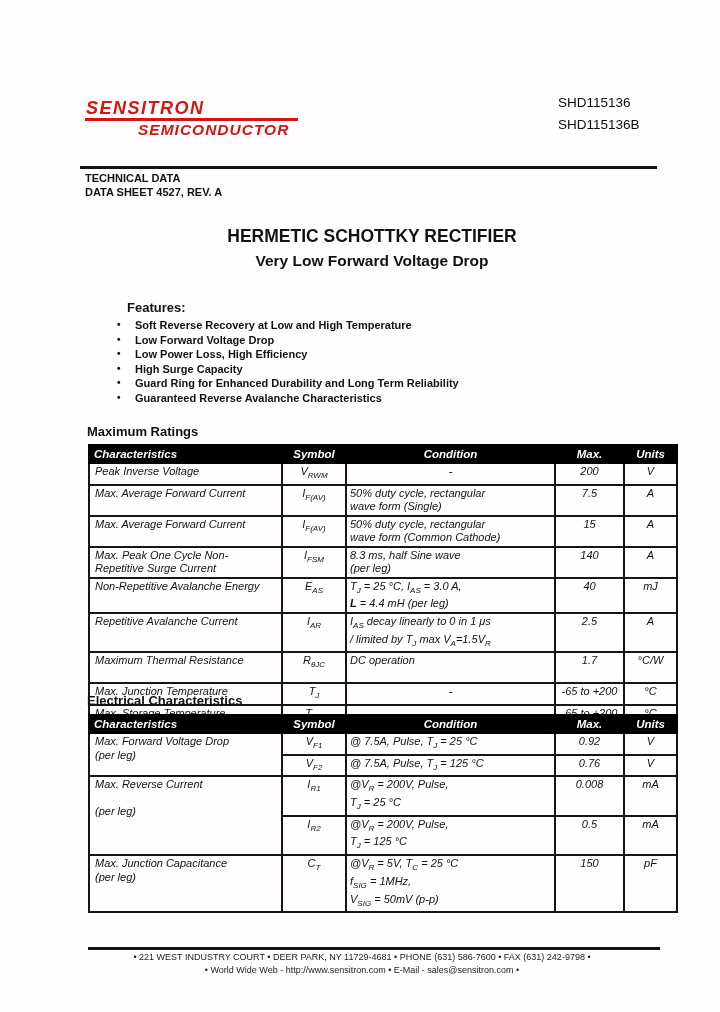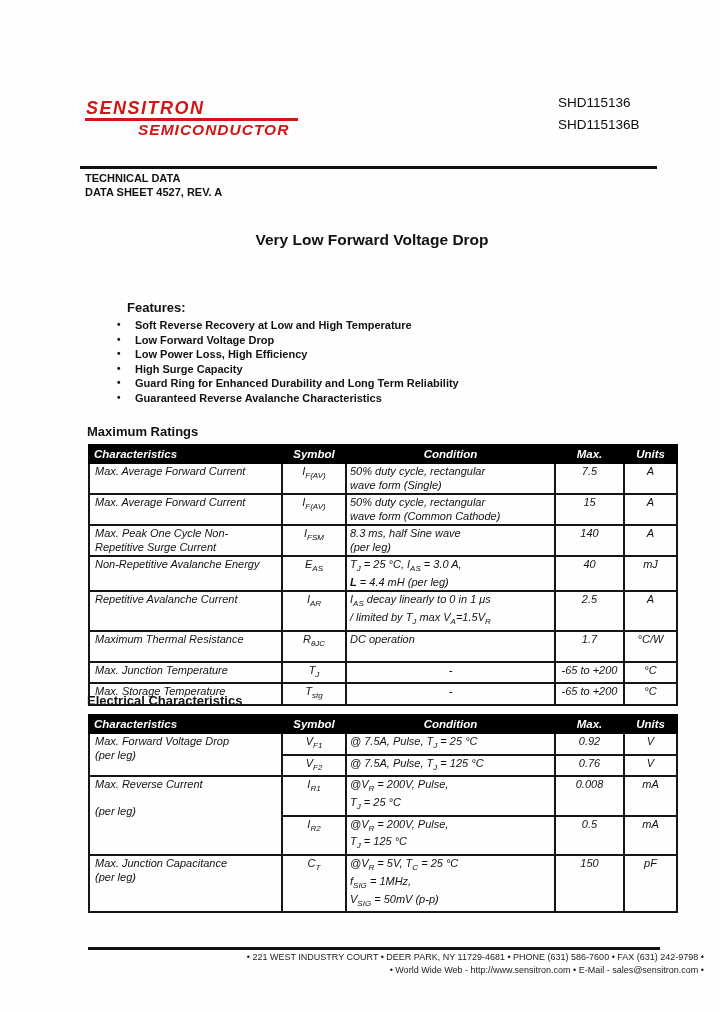--- a/index.html
+++ b/index.html
@@ -68,21 +68,21 @@
     font-size: 11px; line-height: 13.5px;
     padding: 1px 3px; vertical-align: top;
     background: #fffdfd;
   }
   .data-table td.char { padding-left: 5px; }
   .data-table td.sym, .data-table td.max, .data-table td.units, .data-table td.center { text-align: center; }
   sub { font-size: 8px; }
 
   
   .footer-rule { left: 88px; top: 947px; width: 572px; height: 2.5px; }
-  .footer-line { position: absolute; left: 4px; width: 700px; text-align: right; font-size: 9px; color: #1c1c1c; }
+  .footer-line { position: absolute; left: 12px; width: 700px; text-align: center; font-size: 9px; color: #1c1c1c; }
   .footer-line1 { top: 952px; }
   .footer-line2 { top: 965px; }
 </style>
 </head>
 <body>
 
 <div class="page">
 
   <div class="logo1">SENSITRON</div>
   <div class="logo-underline"></div>
@@ -91,20 +91,21 @@
   <div class="parts">
     <div>SHD115136</div>
     <div>SHD115136B</div>
   </div>
 
   <div class="hrule top-rule"></div>
   <div class="doc-type">TECHNICAL DATA</div>
   <div class="doc-rev">DATA SHEET 4527, REV. A</div>
 
   <div class="title">
+    <div class="title1">HERMETIC SCHOTTKY RECTIFIER</div>
     <div class="title2">Very Low Forward Voltage Drop</div>
   </div>
 
   <div class="features-heading">Features:</div>
   <div class="features-list" id="features-list">
       <div class="feature-item">
         <span class="bullet">•</span>
         <span>Soft Reverse Recovery at Low and High Temperature</span>
       </div>
       <div class="feature-item">
@@ -142,20 +143,27 @@
       <tr>
         <th class="char-h">Characteristics</th>
         <th>Symbol</th>
         <th>Condition</th>
         <th>Max.</th>
         <th>Units</th>
       </tr>
     </thead>
     <tbody id="max-ratings-body">
         <tr>
+          <td class="char">Peak Inverse Voltage</td>
+          <td class="sym">V<sub>RWM</sub></td>
+          <td class="cond center">-</td>
+          <td class="max">200</td>
+          <td class="units">V</td>
+        </tr>
+        <tr>
           <td class="char">Max. Average Forward Current</td>
           <td class="sym">I<sub>F(AV)</sub></td>
           <td class="cond">50% duty cycle, rectangular<br>wave form (Single)</td>
           <td class="max">7.5</td>
           <td class="units">A</td>
         </tr>
         <tr>
           <td class="char">Max. Average Forward Current</td>
           <td class="sym">I<sub>F(AV)</sub></td>
           <td class="cond">50% duty cycle, rectangular<br>wave form (Common Cathode)</td>

